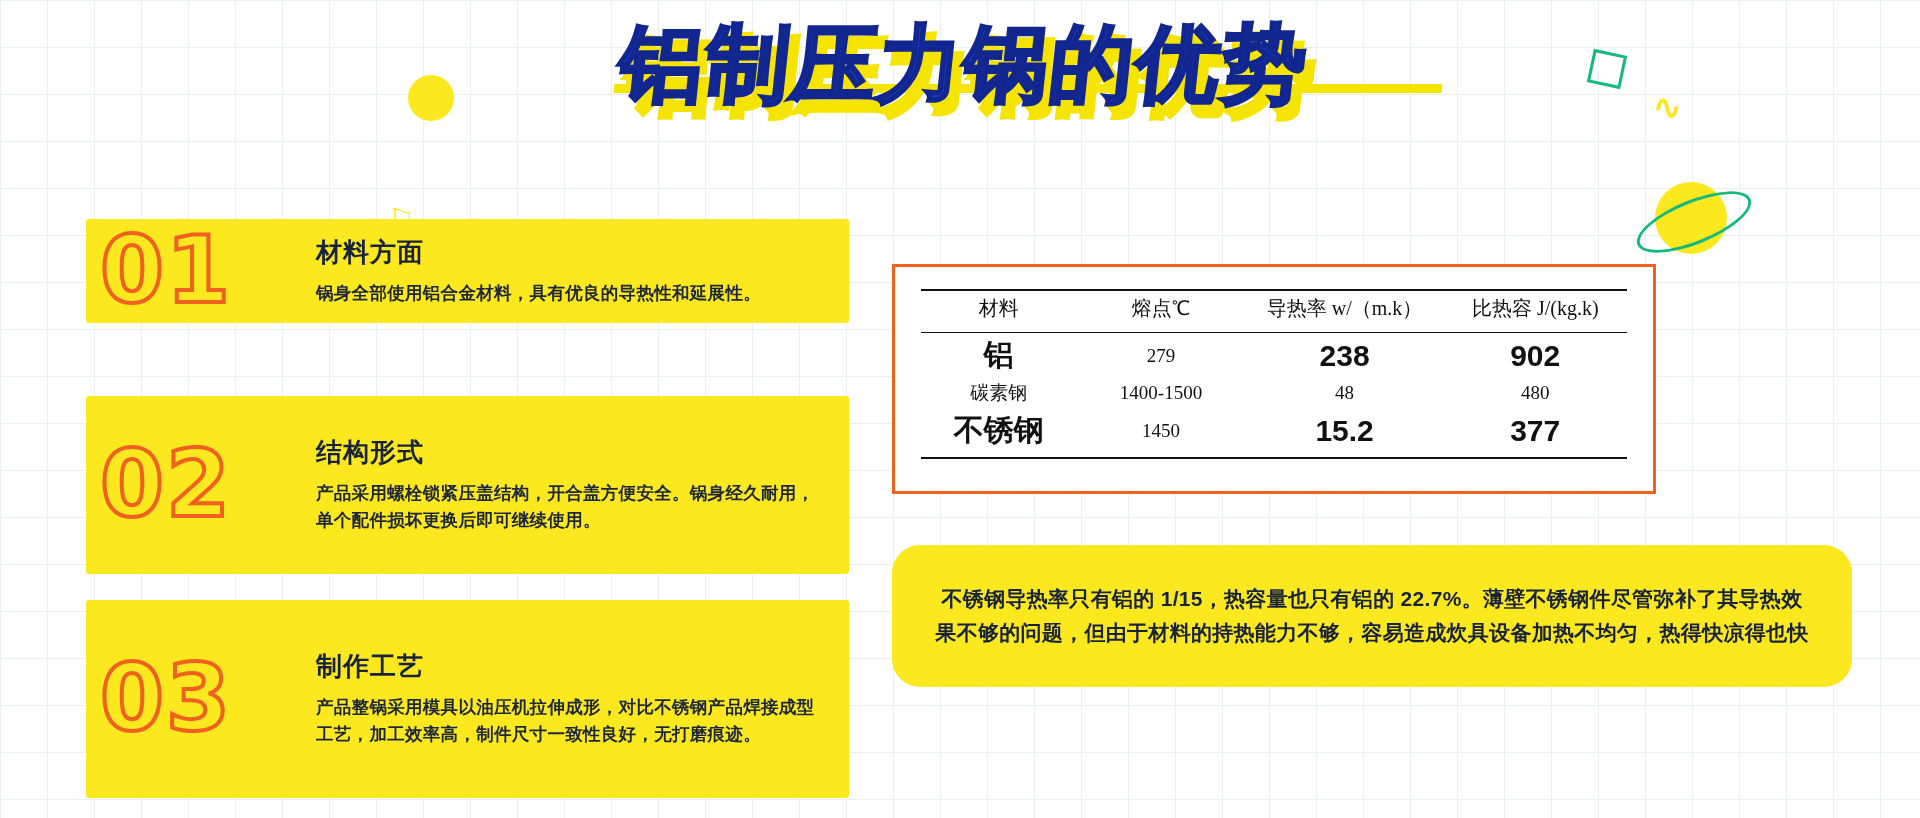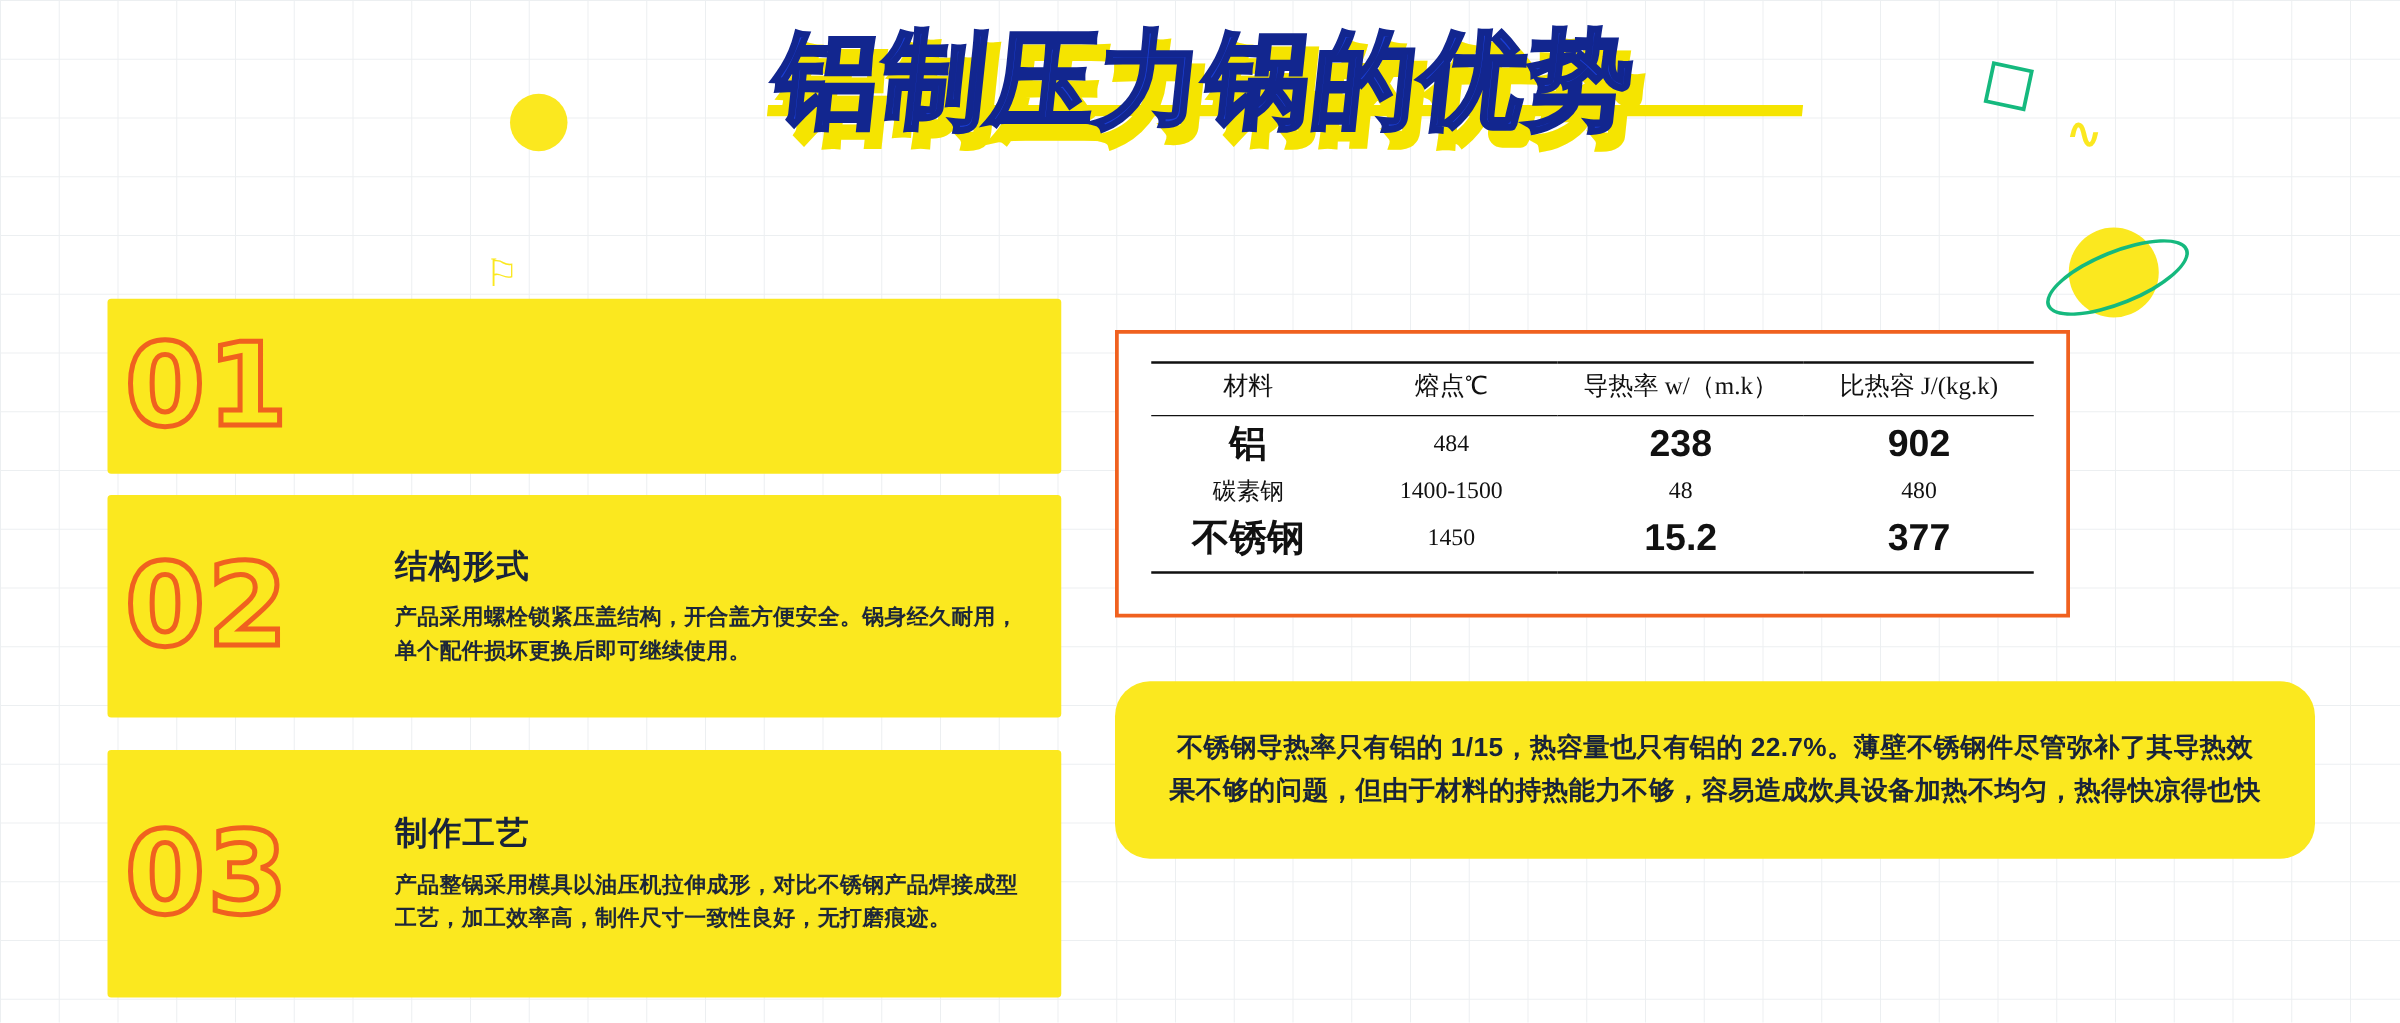--- a/index.html
+++ b/index.html
@@ -147,21 +147,21 @@
     letter-spacing: 1px;
   }
   .card .desc {
     font-size: 17.5px;
     font-weight: bold;
     color: #1d2739;
     line-height: 1.55;
     letter-spacing: 0.3px;
   }
 
-  #card-1 { top: 219px; height: 140px; margin-top: 20px; }
+  #card-1 { top: 219px; height: 104px; }
   #card-2 { top: 396px; height: 178px; }
   #card-3 { top: 600px; height: 198px; }
 
   
   .table-box {
     position: absolute;
     left: 892px;
     top: 264px;
     width: 764px;
     height: 230px;
@@ -251,20 +251,24 @@
   <div class="planet-ring" style="left:1633px; top:200px;"></div>
 
   <div class="title-wrap">
     <div class="title-strike"></div>
     <div class="title-text title-shadow">铝制压力锅的优势</div>
     <div class="title-text title-main">铝制压力锅的优势</div>
   </div>
 
   <div class="card" id="card-1">
     <div class="num">01</div>
+    <div class="body">
+      <div class="head">材料方面</div>
+      <div class="desc">锅身全部使用铝合金材料，具有优良的导热性和延展性。</div>
+    </div>
   </div>
 
   <div class="card" id="card-2">
     <div class="num">02</div>
     <div class="body">
       <div class="head">结构形式</div>
       <div class="desc">产品采用螺栓锁紧压盖结构，开合盖方便安全。锅身经久耐用，单个配件损坏更换后即可继续使用。</div>
     </div>
   </div>
 
@@ -283,21 +287,21 @@
           <tr>
             <th class="col-a">材料</th>
             <th class="col-b">熔点℃</th>
             <th class="col-c">导热率 w/（m.k）</th>
             <th class="col-d">比热容 J/(kg.k)</th>
           </tr>
         </thead>
         <tbody>
           <tr>
             <td class="cell-big">铝</td>
-            <td class="cell-small">484</td>
+            <td class="cell-small">279</td>
             <td class="cell-big">238</td>
             <td class="cell-big">902</td>
           </tr>
           <tr>
             <td class="cell-small">碳素钢</td>
             <td class="cell-small">1400-1500</td>
             <td class="cell-small">48</td>
             <td class="cell-small">480</td>
           </tr>
           <tr>

